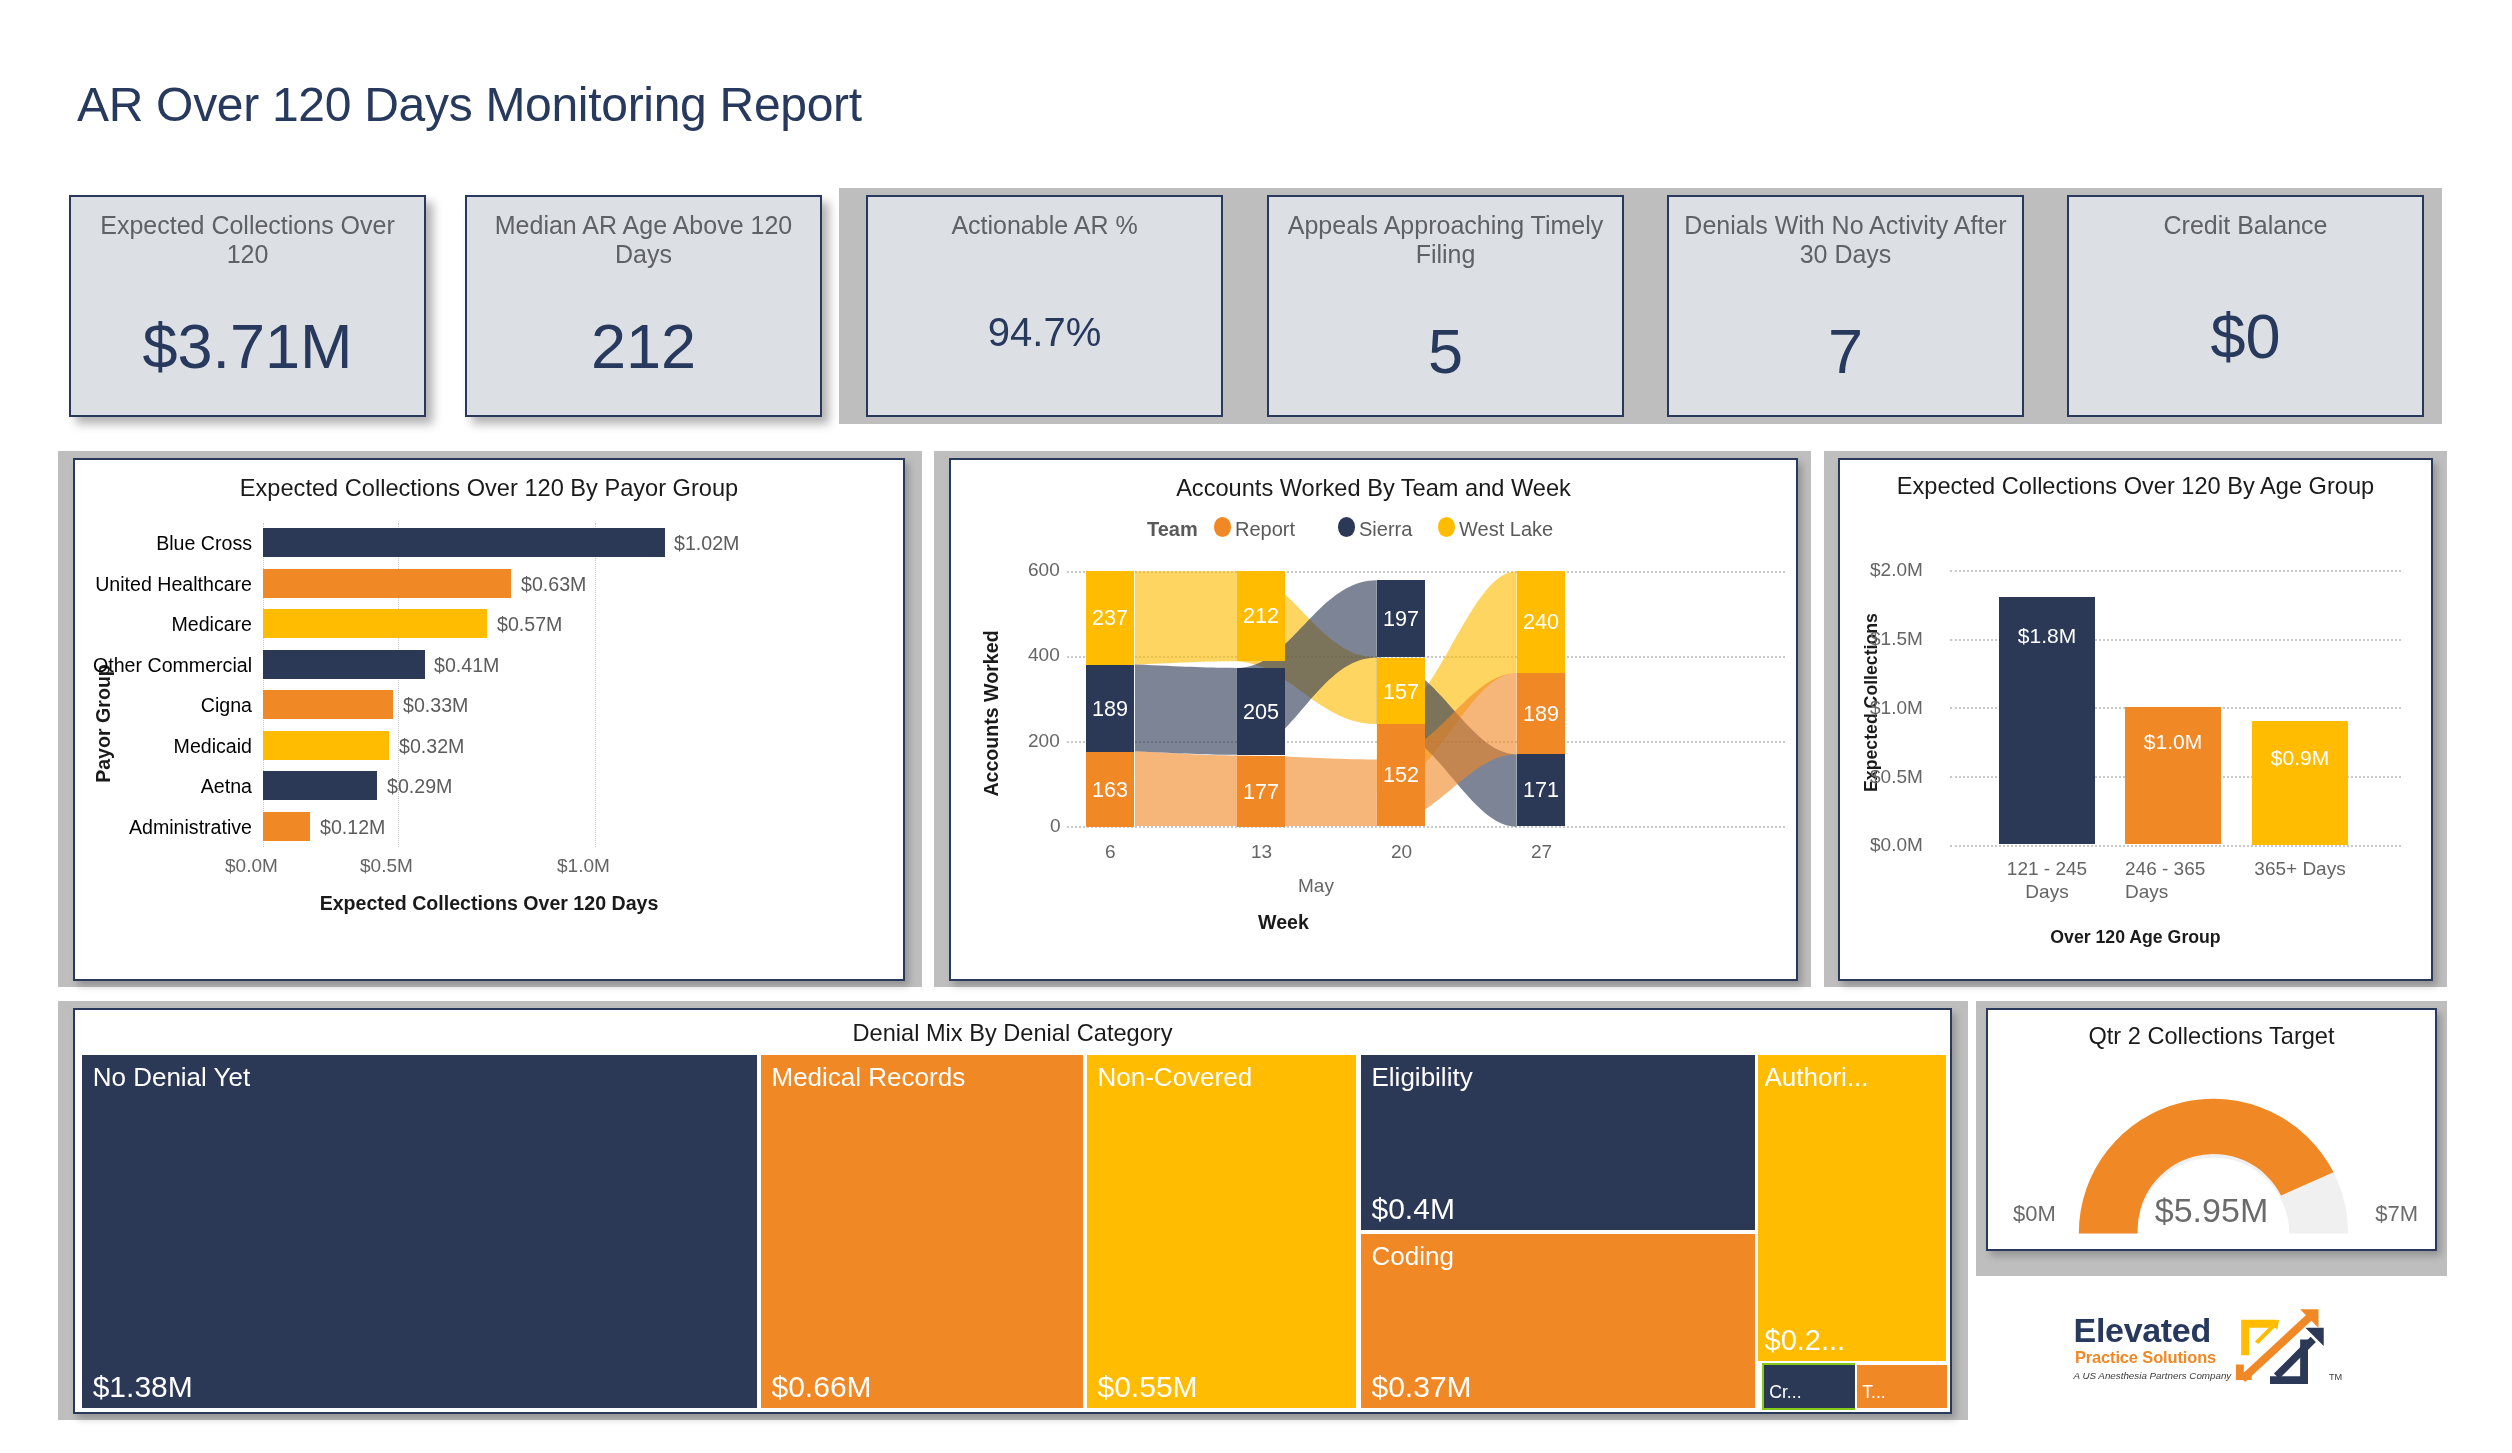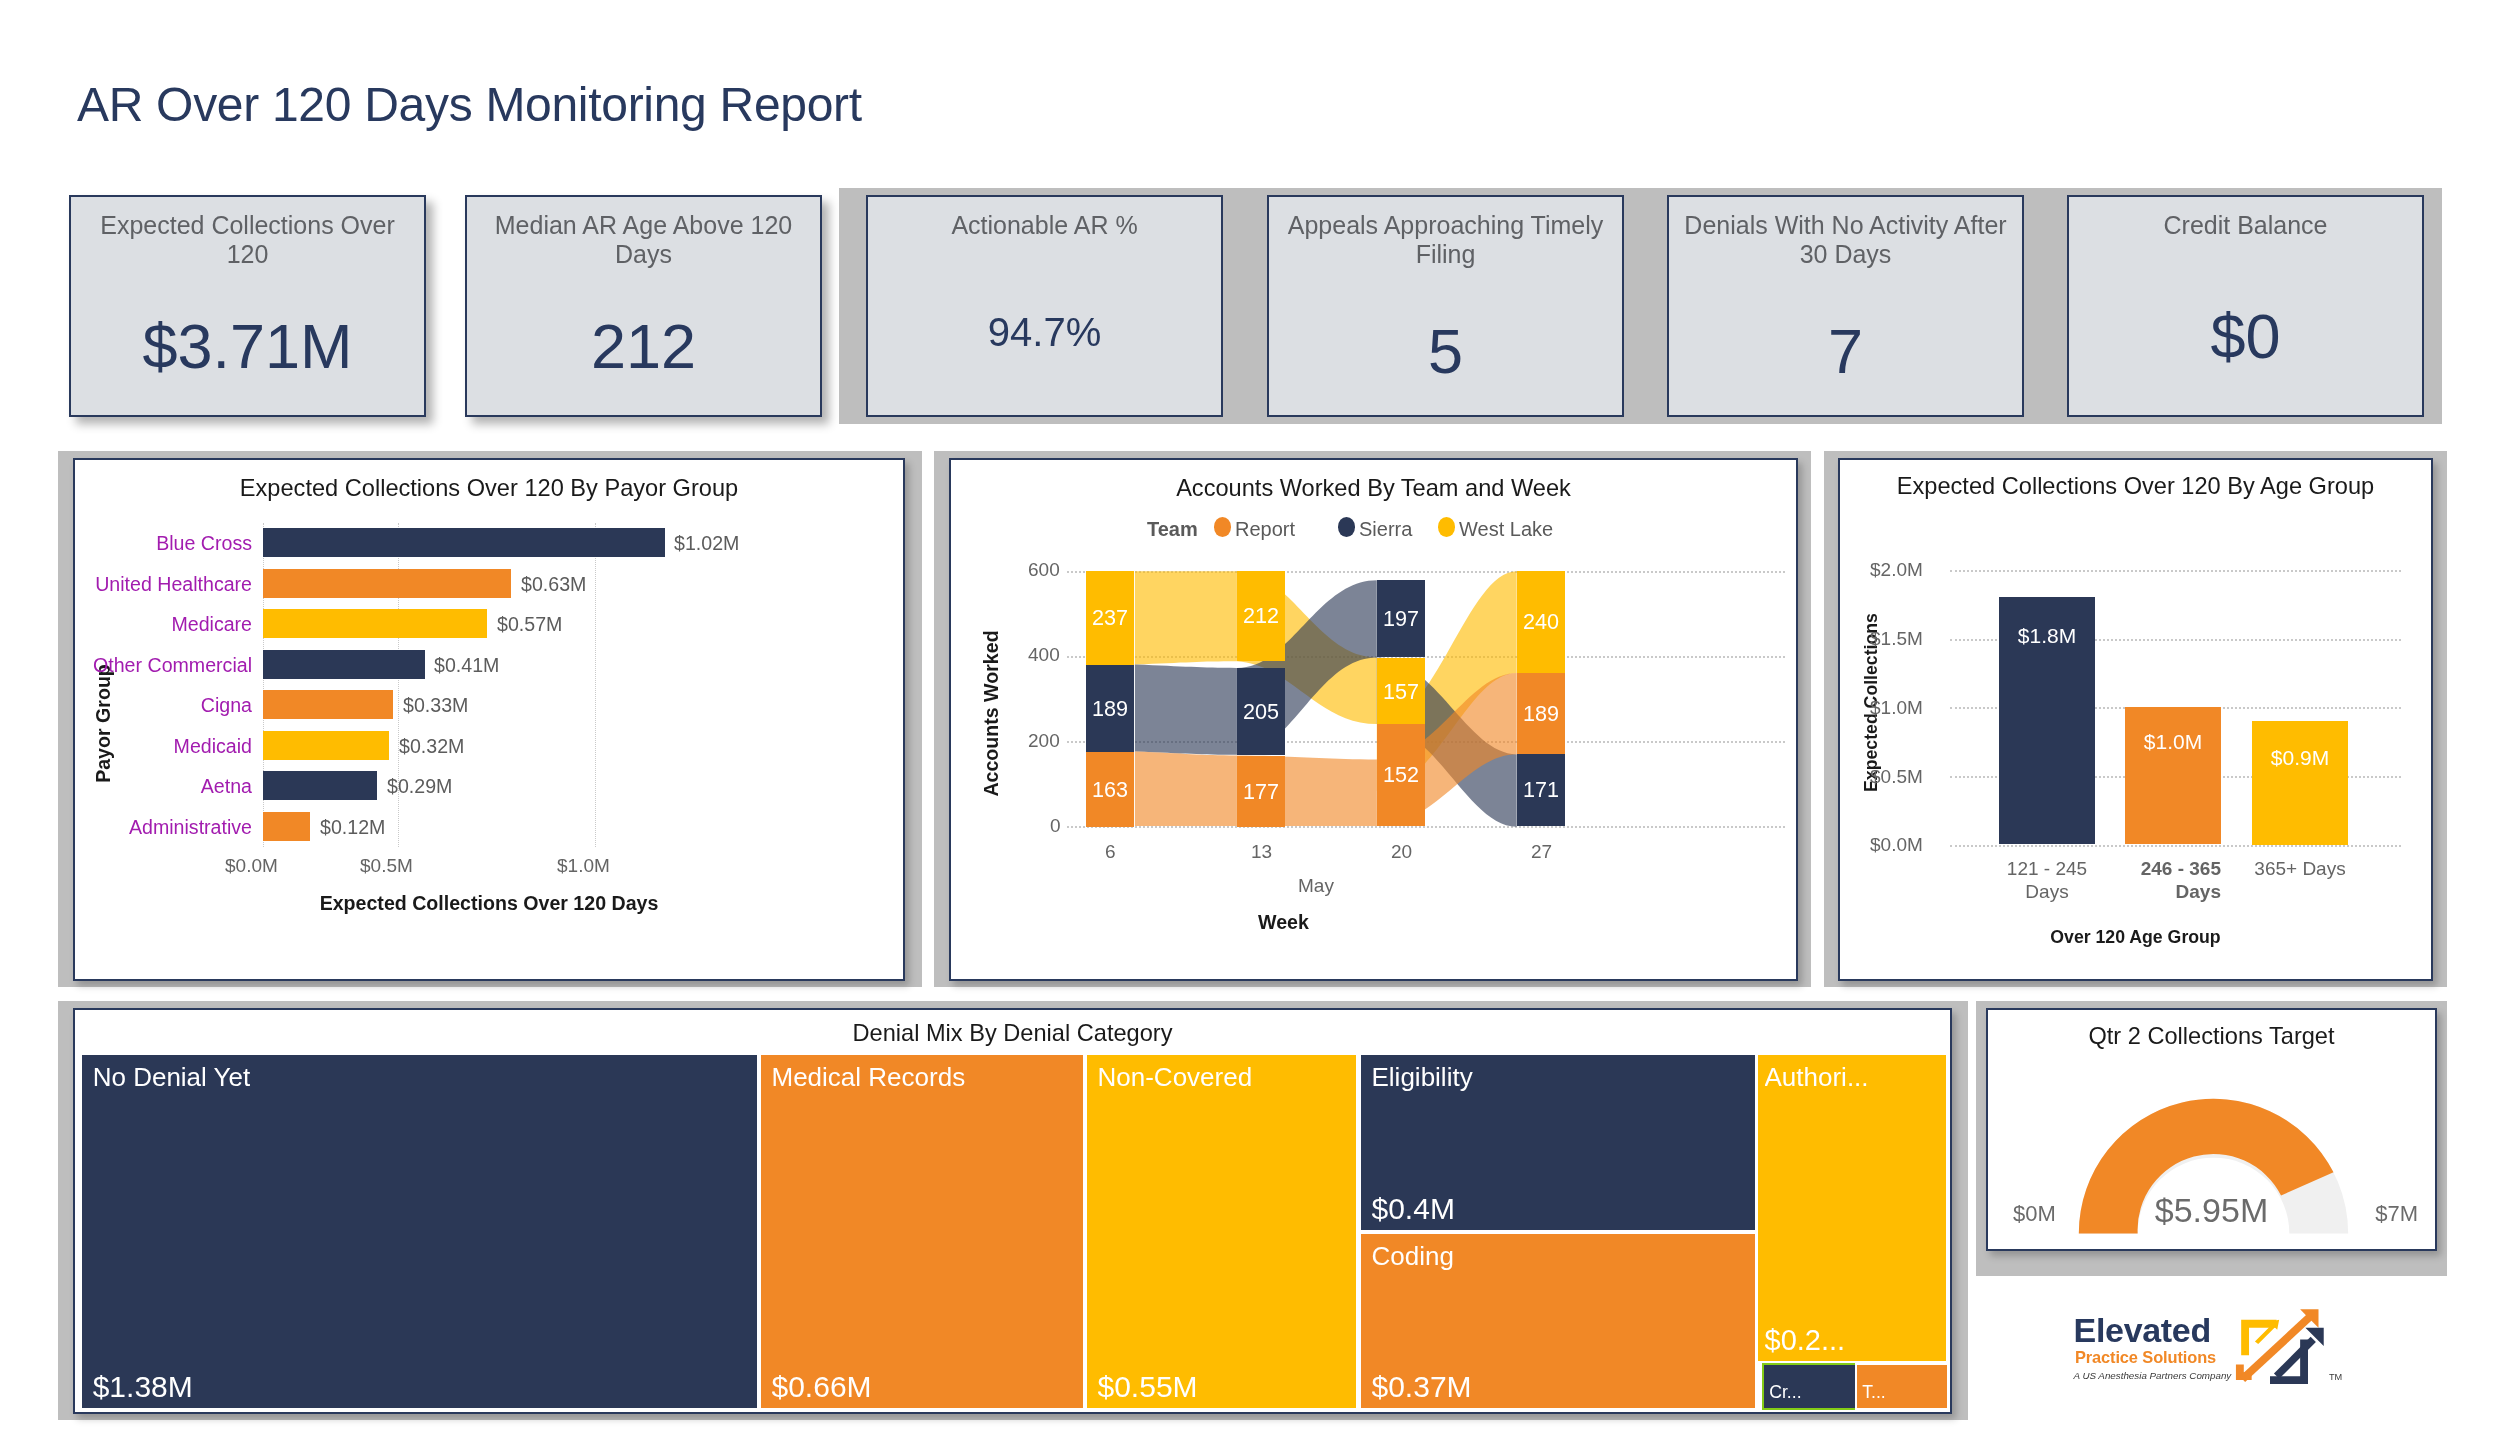--- a/index.html
+++ b/index.html
@@ -42,21 +42,21 @@
   }
   .chart-title{
     position:absolute;left:0;right:0;text-align:center;
     color:#1A1A1A;font-size:23.6px;font-weight:400;line-height:1.2;
   }
   .axis-title{color:#1A1A1A;font-size:19.6px;font-weight:700;}
   .tick{color:#656565;font-size:19px;white-space:nowrap;}
 
   
   .hbar{position:absolute;height:29px;}
-  .hbar-label{position:absolute;color:#a21caf;font-size:19.6px;text-align:right;white-space:nowrap;}
+  .hbar-label{position:absolute;color:#000000;font-size:19.6px;text-align:right;white-space:nowrap;}
   .hbar-value{position:absolute;color:#5C5C5C;font-size:19.6px;white-space:nowrap;}
   .vgrid{position:absolute;width:1.3px;border-left:1.3px dotted #C9C9C9;}
 
   
   .legend-team{position:absolute;font-size:20px;font-weight:700;color:#5A5A5A;}
   .legend-item{position:absolute;font-size:20px;color:#5A5A5A;white-space:nowrap;}
   .legend-dot{position:absolute;width:17px;height:19.6px;border-radius:50%;}
   .hgrid{position:absolute;height:1.3px;border-top:2px dotted #C9C9C9;}
   .ribbon-seg{position:absolute;display:flex;align-items:center;justify-content:center;
     color:#fff;font-size:21.6px;}
@@ -251,21 +251,21 @@
 
   <div class="vbar" style="left:159px;top:137px;width:96px;height:247px;background:#2B3856;"></div>
   <div class="vbar" style="left:285px;top:247px;width:96px;height:137px;background:#F18826;"></div>
   <div class="vbar" style="left:412px;top:261px;width:96px;height:124px;background:#FFBC00;"></div>
 
   <div class="vbar-value" style="left:159px;top:164px;width:96px;">$1.8M</div>
   <div class="vbar-value" style="left:285px;top:270px;width:96px;">$1.0M</div>
   <div class="vbar-value" style="left:412px;top:286px;width:96px;">$0.9M</div>
 
   <div class="abs tick" style="left:159px;top:398px;width:96px;text-align:center;white-space:normal;line-height:1.2;">121 - 245 Days</div>
-  <div class="abs tick" style="left:285px;top:398px;width:96px;text-align:right;white-space:normal;line-height:1.2;font-weight:bold;">246 - 365 Days</div>
+  <div class="abs tick" style="left:285px;top:398px;width:96px;text-align:left;white-space:normal;line-height:1.2;">246 - 365 Days</div>
   <div class="abs tick" style="left:412px;top:398px;width:96px;text-align:center;white-space:normal;line-height:1.2;">365+ Days</div>
 
   <div class="abs axis-title" style="left:0;right:0;top:467px;text-align:center;font-size:17.7px;">Over 120 Age Group</div>
 </div>
 
 <div class="abs gray-panel" style="left:58px;top:1001px;width:1910px;height:419px;"></div>
 <div class="abs gray-panel" style="left:1976px;top:1001px;width:471px;height:275px;"></div>
 
 <div class="abs vcard" style="left:73px;top:1008px;width:1879px;height:406px;">
   <div class="chart-title" style="top:9.2px;">Denial Mix By Denial Category</div>

